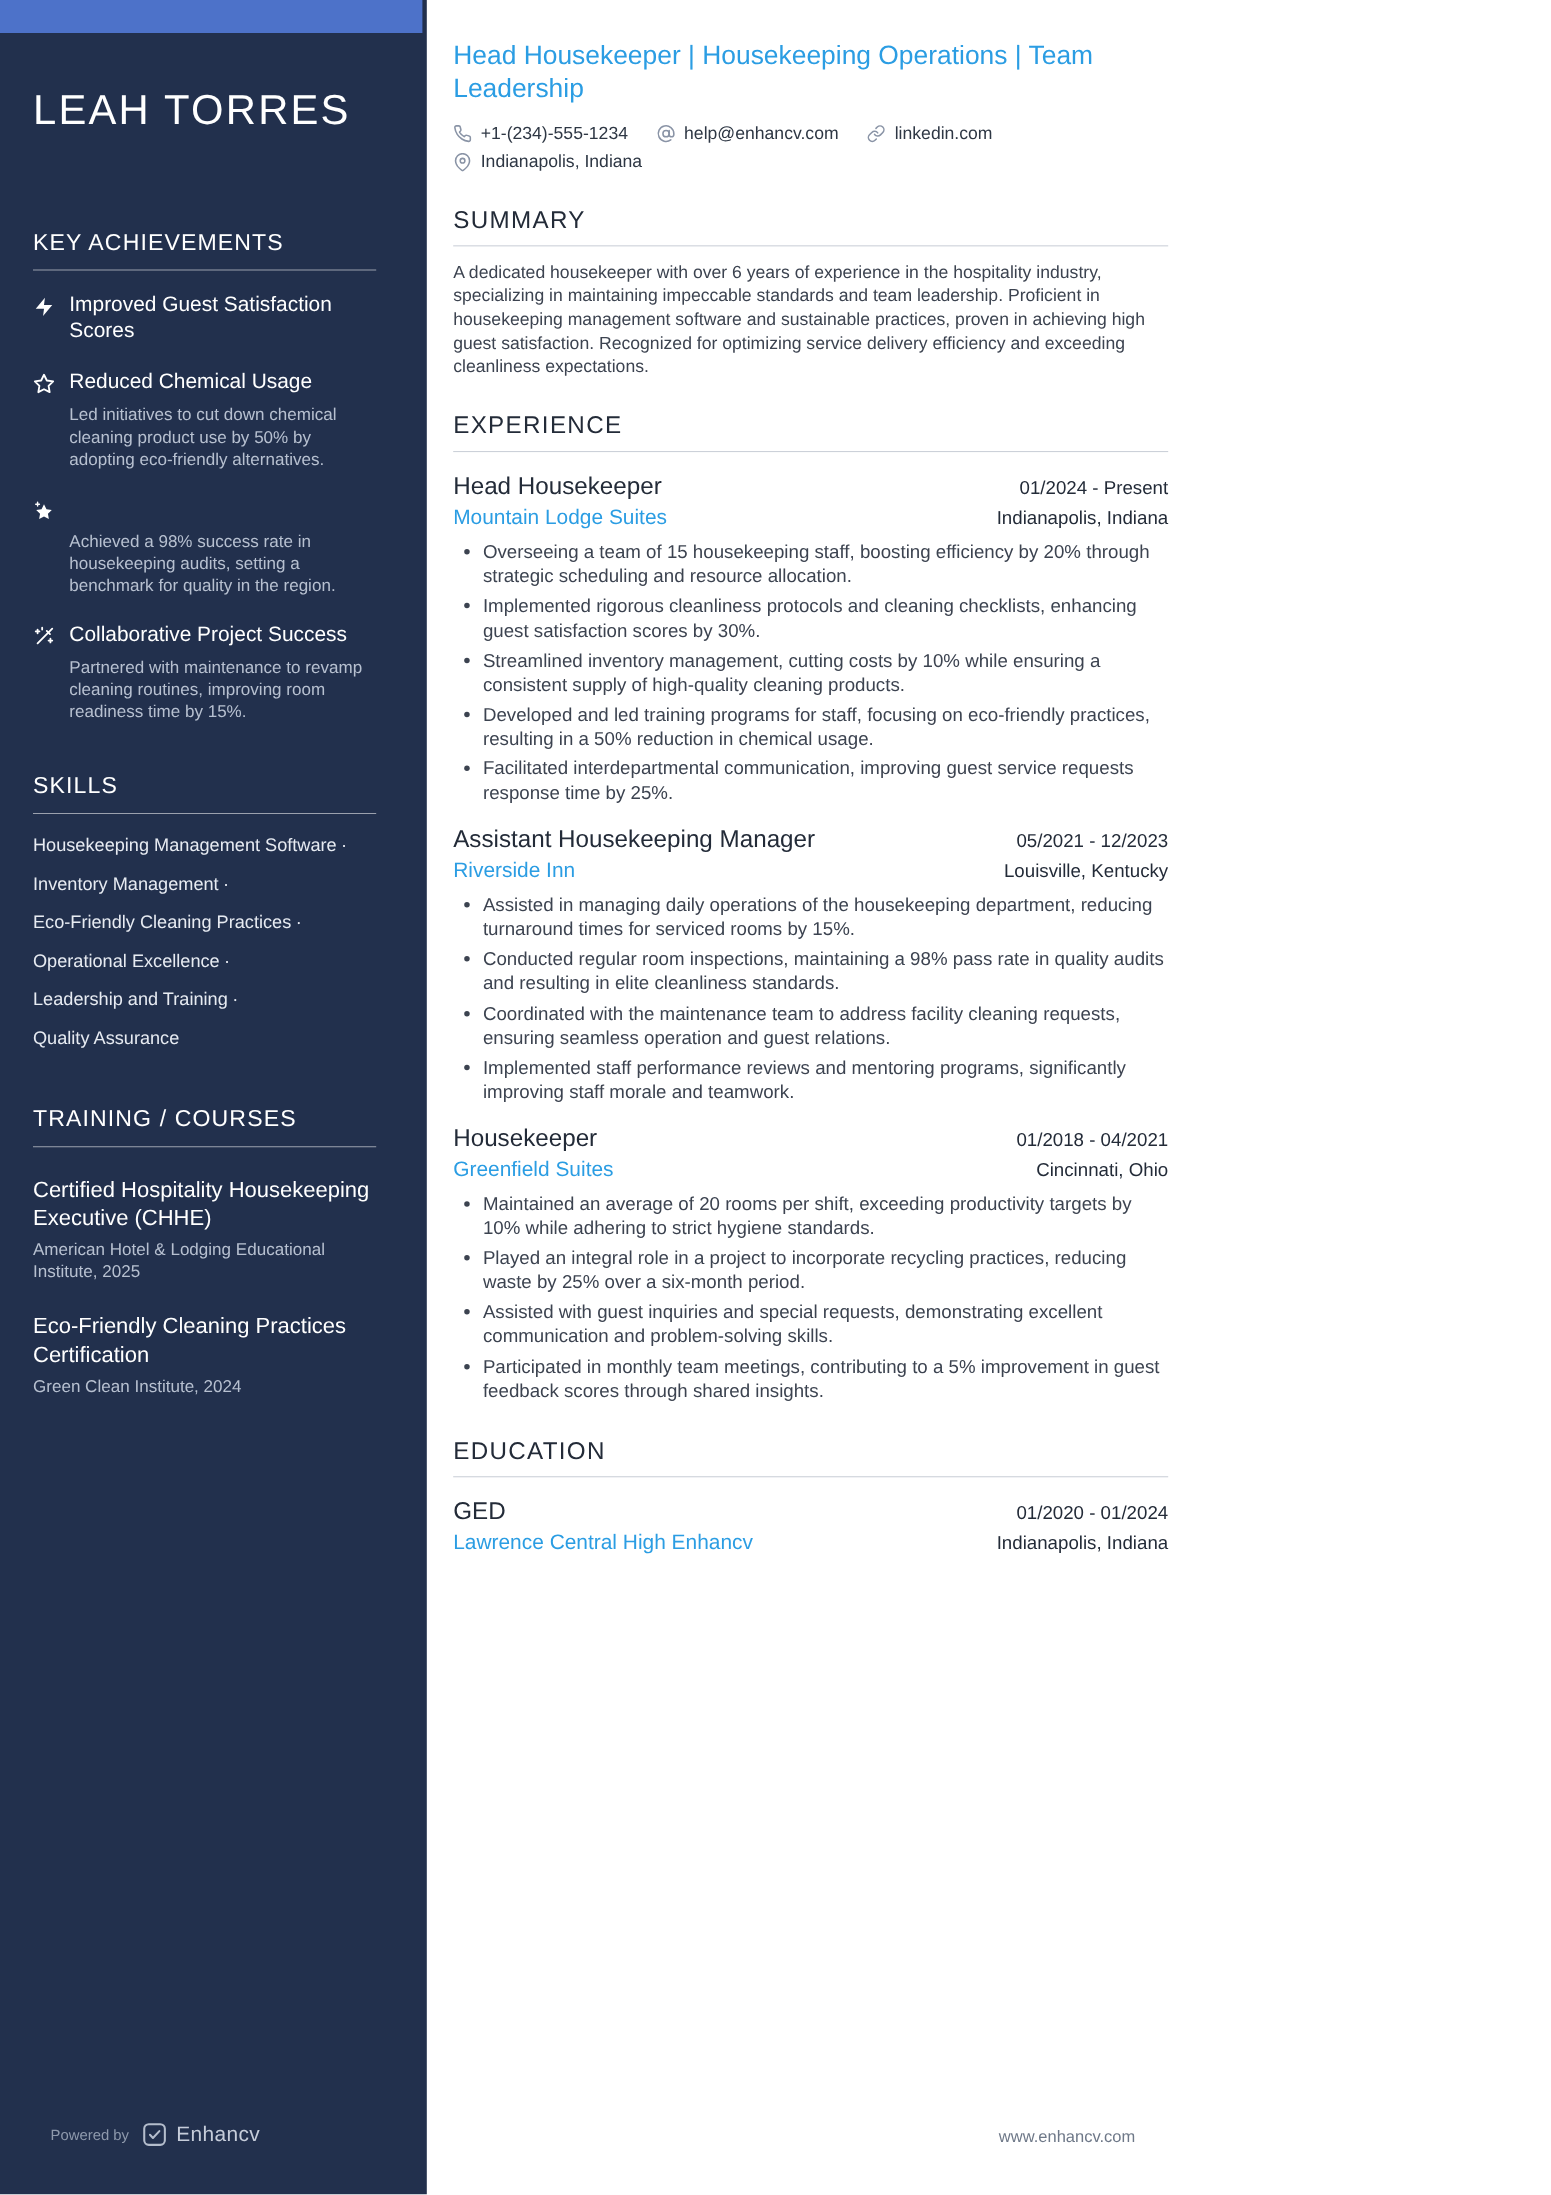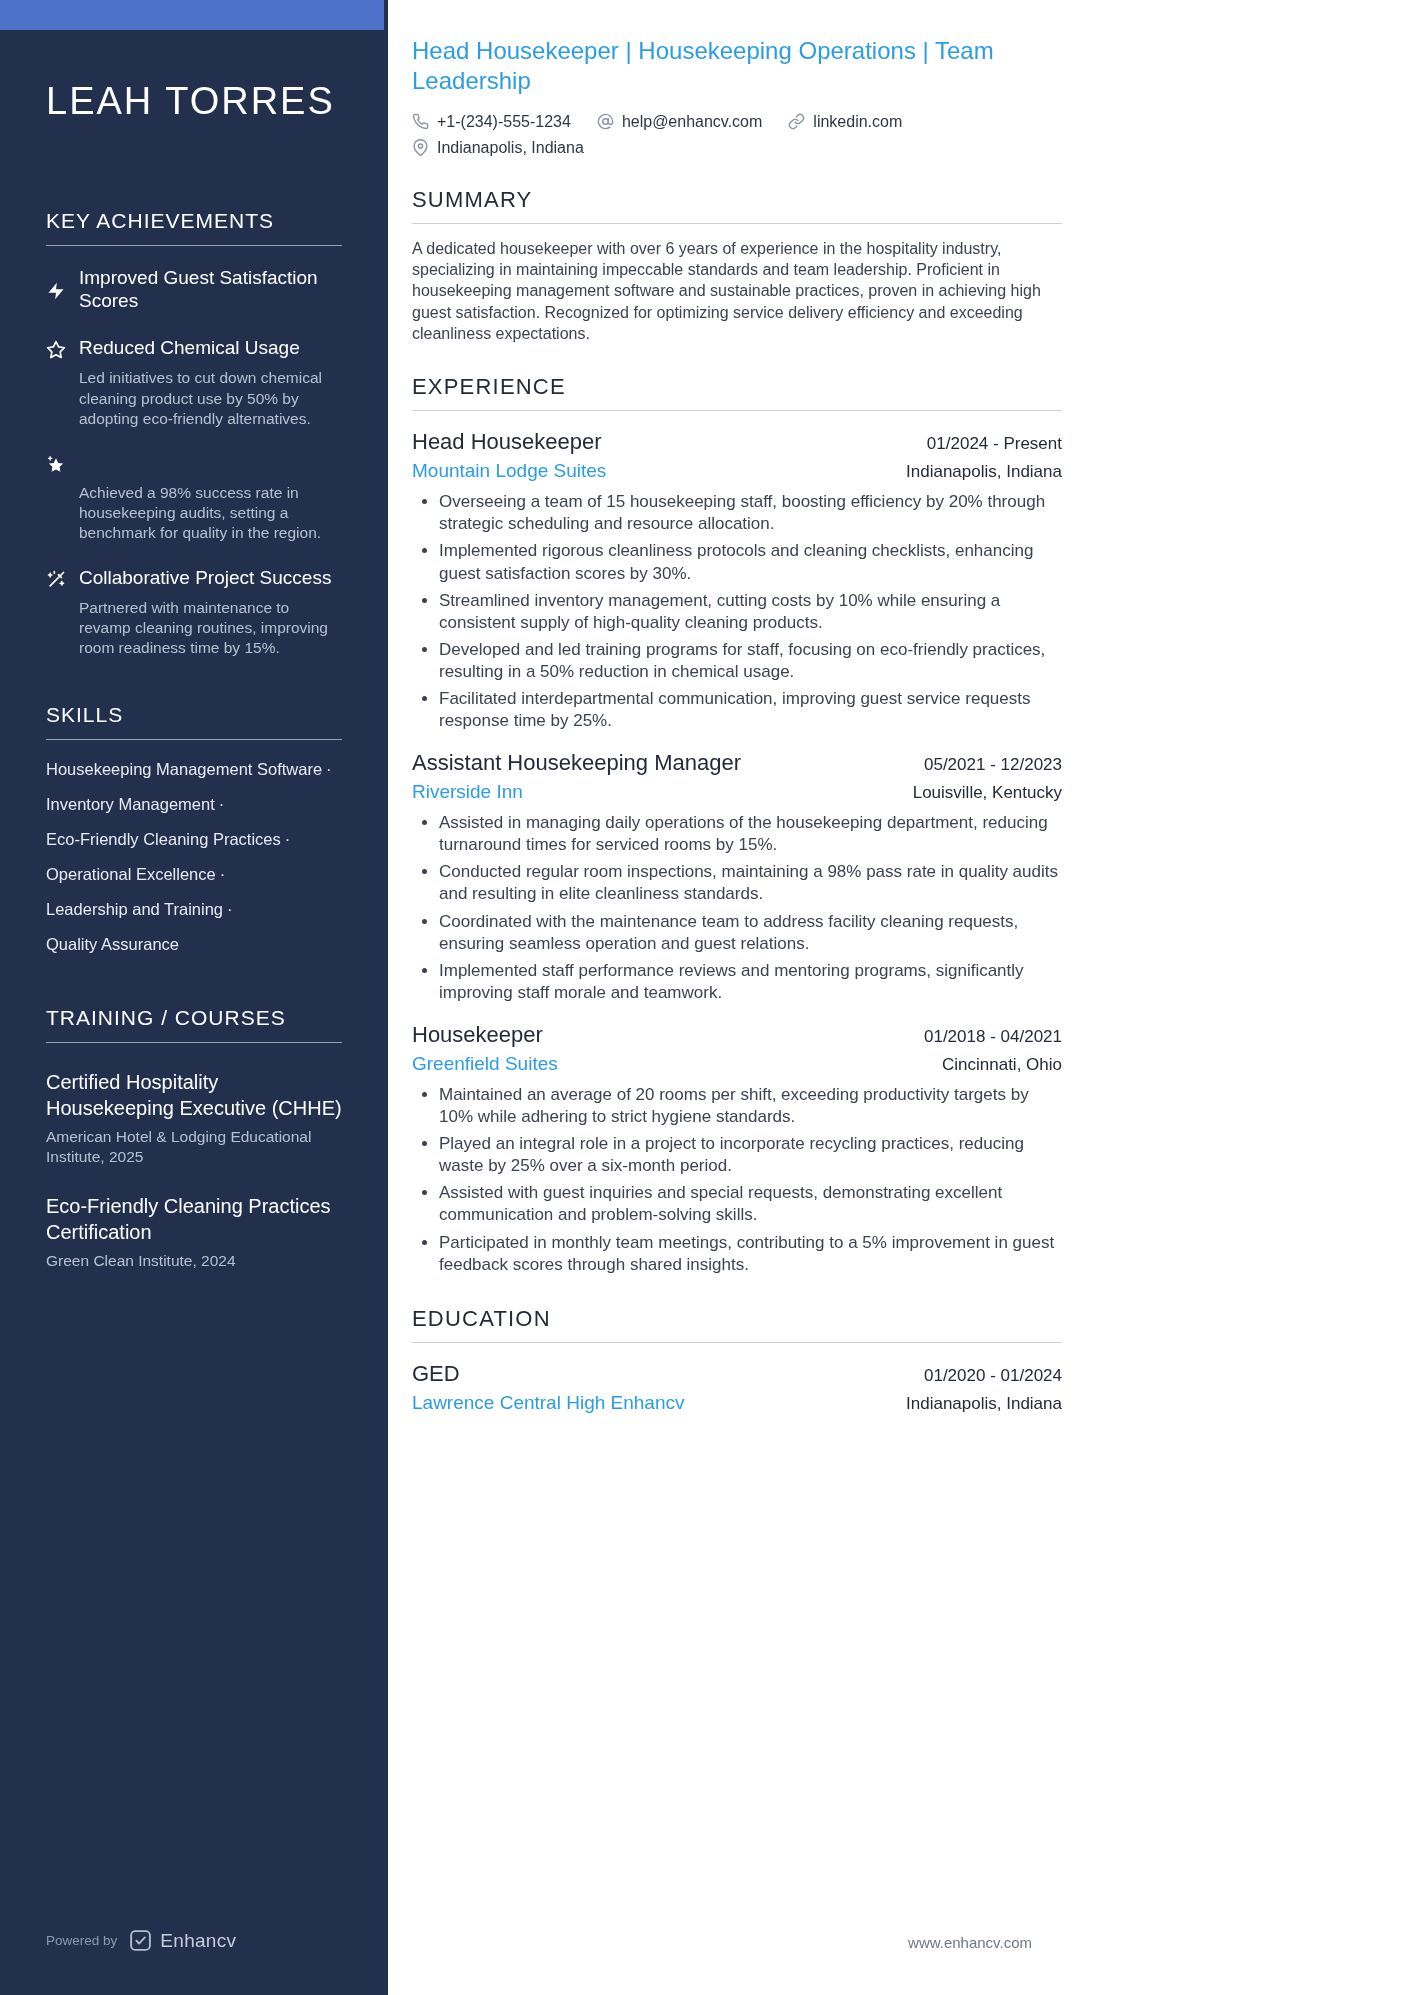--- a/index.html
+++ b/index.html
@@ -16,31 +16,31 @@
     width:1410px;height:1995px;
     background:#ffffff;
     font-family:"Liberation Sans","DejaVu Sans",sans-serif;
     -webkit-font-smoothing:antialiased;
   }
   .page{position:relative;width:1410px;height:1995px;display:flex;overflow:hidden;background:#fff;}
 
   
   .sidebar{flex:0 0 388px;width:388px;background:var(--sidebar-bg);color:#fff;position:relative;}
   .top-strip{height:30px;width:384px;background:var(--strip);}
-  .side-inner{padding:26px 46px 0 46px;}
+  .side-inner{padding:26px 46px 0 30px;}
   .name{font-size:38px;font-weight:500;letter-spacing:2px;line-height:1.12;color:#fff;margin:24px 0 0 0;}
   .side-section{margin-top:86px;}
   .side-section + .side-section{margin-top:44px;}
   .side-heading{
     font-size:21px;font-weight:400;letter-spacing:1px;color:#fff;margin:0;
     padding-bottom:12px;border-bottom:1px solid rgba(255,255,255,.55);
   }
   .ach-list{margin-top:20px;}
   .ach{margin-bottom:23px;}
-  .ach-head{display:flex;gap:13px;align-items:center;}
+  .ach-head{display:flex;gap:13px;align-items:flex-start;}
   .ach-icon{flex:0 0 20px;width:20px;height:20px;margin-top:3px;color:#fff;}
   .ach-icon svg{width:20px;height:20px;display:block;}
   .ach-title{font-size:19px;line-height:1.26;font-weight:400;color:#fff;}
   .ach-body{margin:8px 0 0 33px;font-size:15.5px;line-height:1.3;color:var(--side-gray);}
   .skill-list{margin-top:12px;}
   .skill{font-size:16.5px;color:#e7ebf2;padding:8px 0;}
   .skill .sep{margin-left:4px;color:#e7ebf2;}
   .course{margin-top:26px;}
   .course-title{font-size:20px;line-height:1.3;color:#fff;}
   .course-org{margin-top:6px;font-size:15.5px;line-height:1.3;color:var(--side-gray);}

